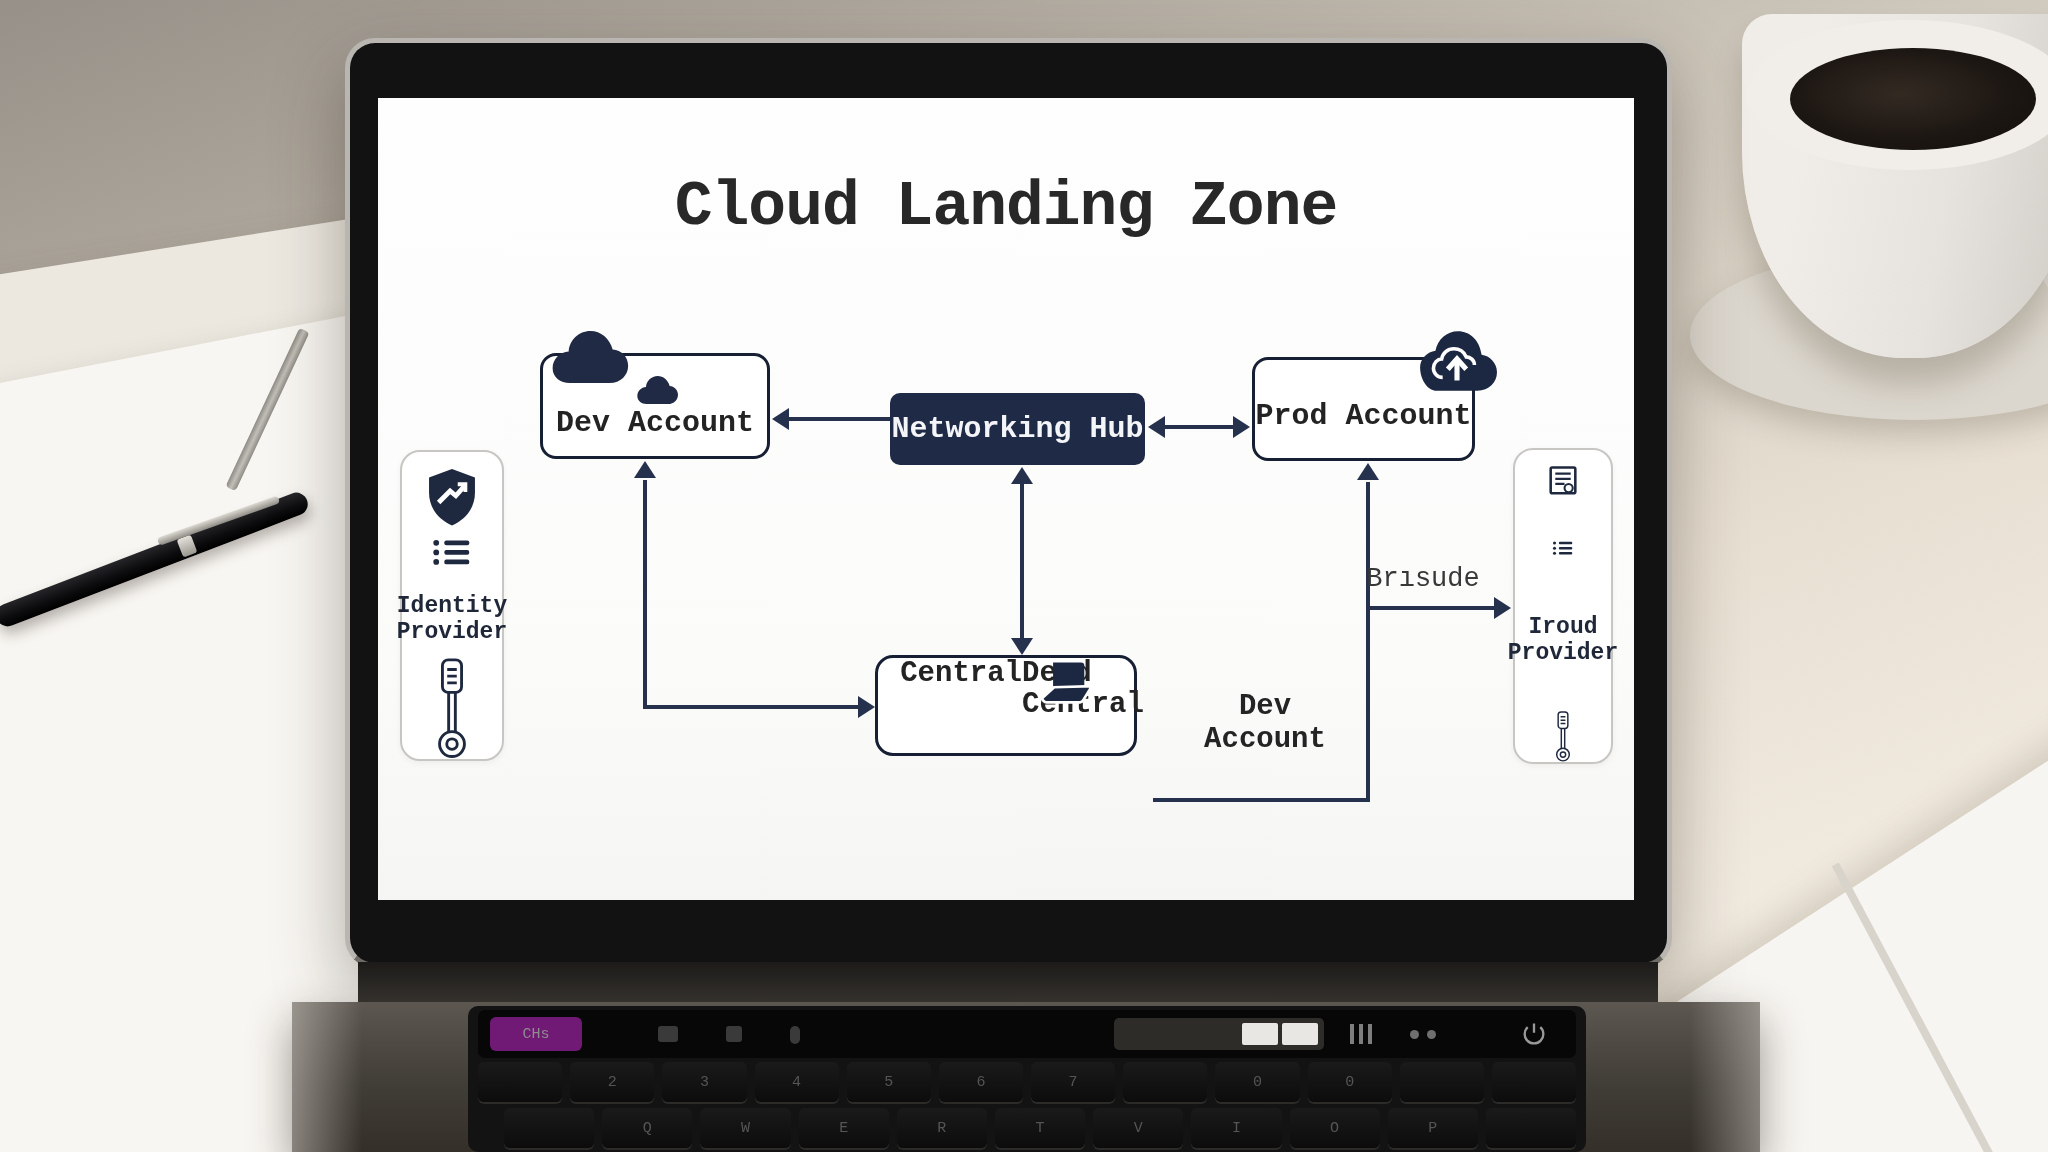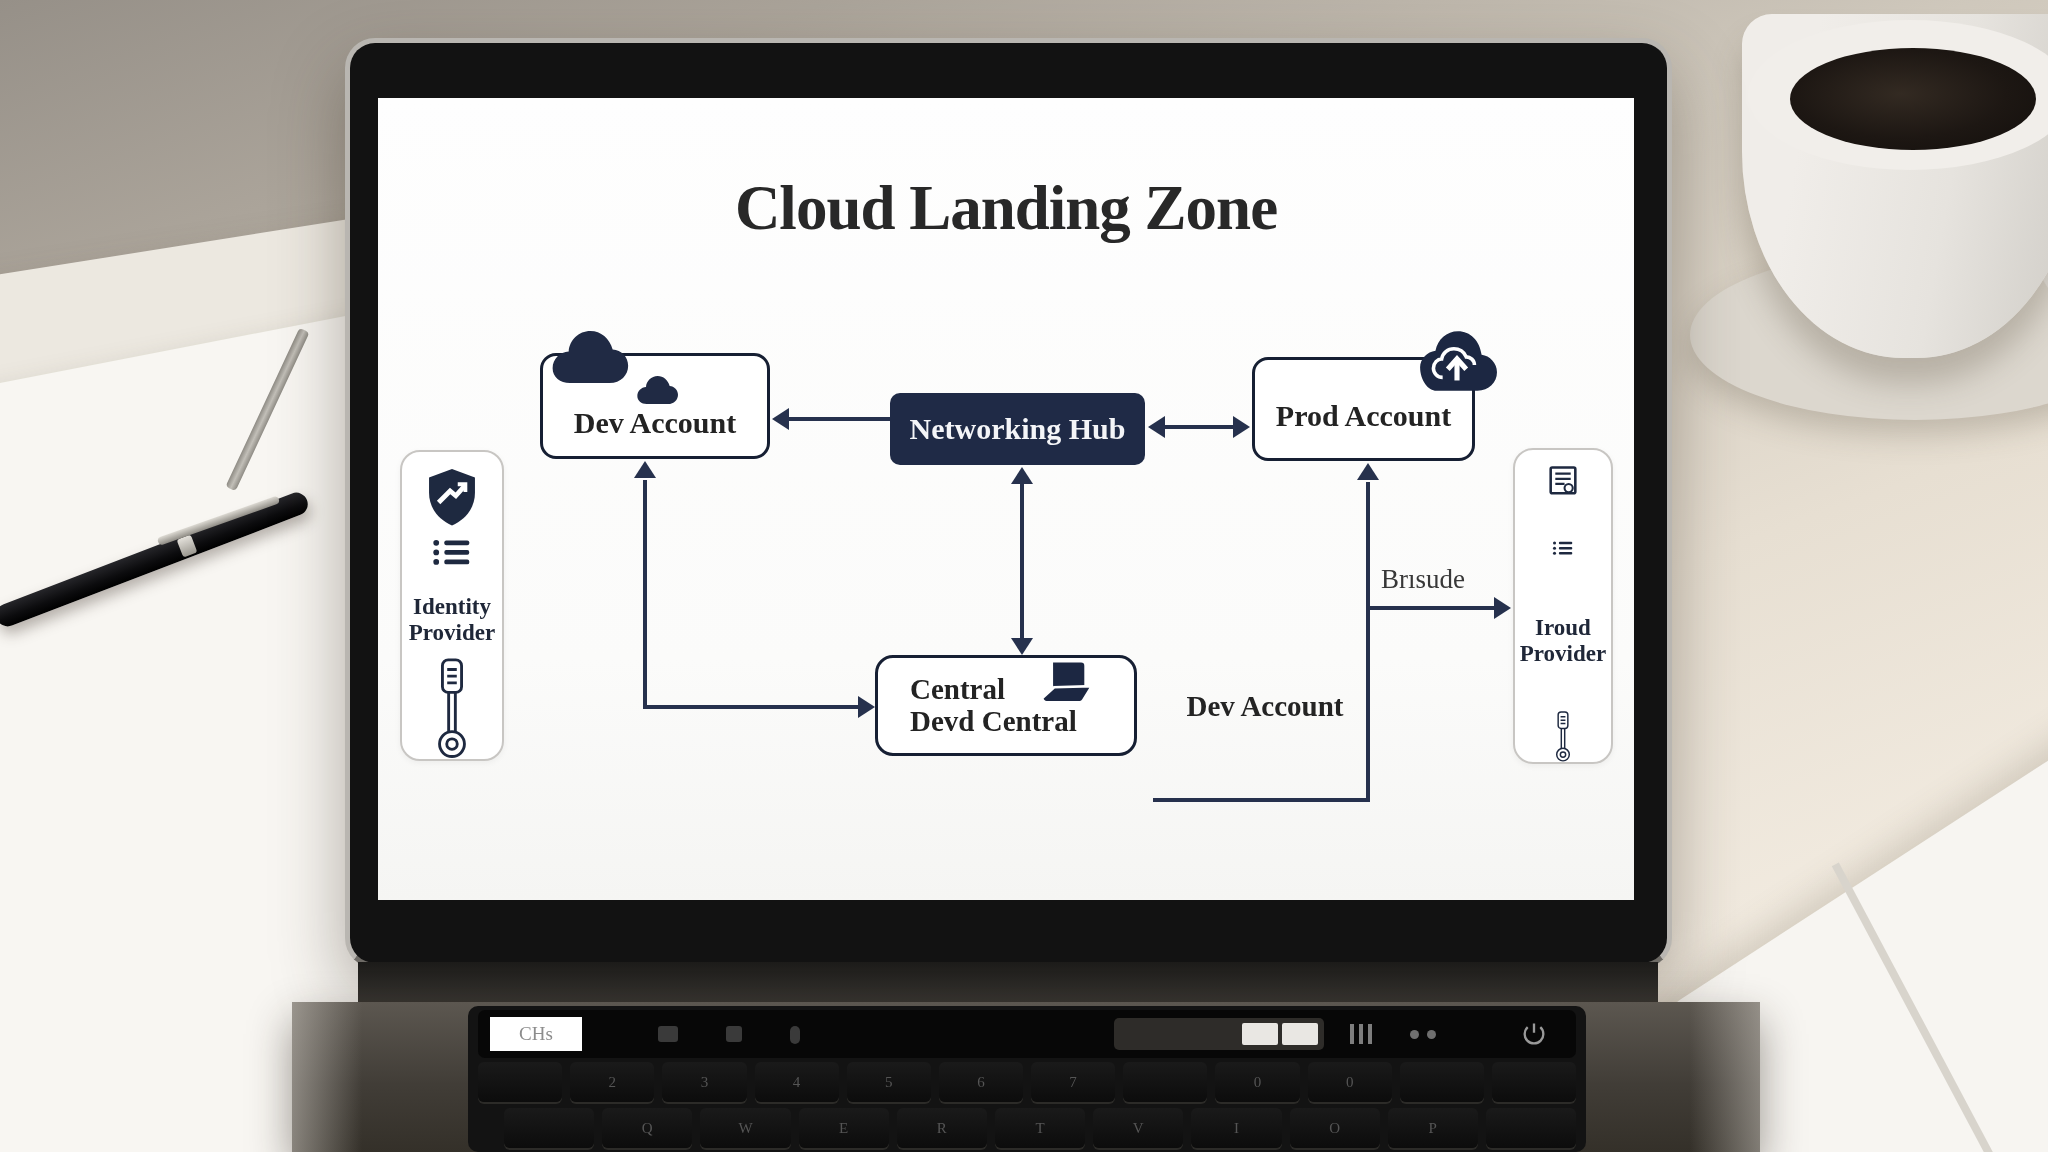--- a/index.html
+++ b/index.html
@@ -1,18 +1,18 @@
 <!DOCTYPE html>
 <html><head>
 <meta charset="utf-8">
 <style>
   html,body{margin:0;padding:0;background:#777;}
   *{box-sizing:border-box;}
   .scene{position:relative;width:2048px;height:1152px;overflow:hidden;
-    font-family:Liberation Serif, serif;
+    font-family:Liberation Mono, monospace;
     background:linear-gradient(160deg,#969088 0%,#aba49a 16%,#cfc8bc 38%,#e7dfd2 62%,#f1eadf 82%,#f4eee3 100%);}
   .abs{position:absolute;}
 
   
   .paper1{left:-90px;top:250px;width:560px;height:930px;background:#ece8e0;transform:rotate(-9deg);box-shadow:0 8px 30px rgba(90,80,60,.18);}
   .paper2{left:-140px;top:360px;width:600px;height:860px;background:#f8f6f2;transform:rotate(-11deg);box-shadow:0 10px 28px rgba(90,80,60,.22);}
   .pencil{left:262px;top:322px;width:11px;height:175px;background:linear-gradient(90deg,#8e8b84,#c2bfb8,#8e8b84);transform:rotate(25deg);border-radius:4px;}
   .pen{left:-14px;top:548px;width:332px;height:23px;background:linear-gradient(180deg,#26262a,#0c0c0e 60%,#000);border-radius:12px;transform:rotate(-21deg);box-shadow:0 8px 14px rgba(60,50,40,.35);}
   .pen-band{left:196px;top:2px;width:15px;height:19px;background:linear-gradient(180deg,#e4e1db,#9a978f);border-radius:3px;}
   .pen-clip{right:26px;top:-5px;width:128px;height:8px;background:linear-gradient(180deg,#dcd9d2,#8f8c85);border-radius:4px;transform:rotate(1.5deg);}
@@ -26,40 +26,40 @@
 
   
   .lid{left:345px;top:38px;width:1327px;height:930px;background:#121212;border:5px solid #b9b6b1;border-bottom-color:#6e6b66;border-radius:30px;box-shadow:0 30px 70px rgba(55,45,32,.38);}
   .screen{left:378px;top:98px;width:1256px;height:802px;background:linear-gradient(180deg,#fefefe 0%,#fbfbfa 70%,#f5f5f3 100%);}
   .hinge{left:358px;top:962px;width:1300px;height:46px;background:linear-gradient(180deg,#1c1b19,#3a3733);}
   .deck{left:292px;top:1002px;width:1468px;height:150px;background:linear-gradient(180deg,#5c5750,#413d37 55%,#343029);box-shadow:0 18px 40px rgba(40,32,22,.45);}
   .deck-edge-l{left:0;top:0;width:70px;height:150px;background:linear-gradient(90deg,rgba(205,200,192,.55),rgba(205,200,192,0));}
   .deck-edge-r{right:0;top:0;width:70px;height:150px;background:linear-gradient(270deg,rgba(205,200,192,.5),rgba(205,200,192,0));}
   .kb-well{left:176px;top:4px;width:1118px;height:146px;background:#131313;border-radius:10px;overflow:hidden;}
   .touchbar{left:10px;top:4px;width:1098px;height:48px;background:#070707;border-radius:7px;}
-  .tb-esc{left:12px;top:7px;width:92px;height:34px;background:#ffffff;border-radius:0;color:#8d8d8d;font-size:19px;display:flex;align-items:center;justify-content:center;}
+  .tb-esc{left:12px;top:7px;width:92px;height:34px;background:#701a75;border-radius:6px;color:#8d8d8d;font-size:15px;display:flex;align-items:center;justify-content:center;}
   .tb-ico{top:16px;width:20px;height:16px;background:#3a3a3a;border-radius:3px;}
   .tb-panel{left:636px;top:8px;width:210px;height:32px;background:#2e2c29;border-radius:5px;}
   .tb-block{top:5px;width:36px;height:22px;background:#e9e7e3;border-radius:2px;}
   .tb-bars{left:872px;top:14px;width:26px;height:20px;display:flex;gap:5px;}
   .tb-bars div{width:4px;height:20px;background:#7e7e7e;}
   .tb-dots{left:932px;top:18px;width:34px;height:12px;display:flex;gap:8px;align-items:center;}
   .tb-dots div{width:9px;height:9px;background:#6f6f6f;border-radius:50%;}
   .tb-power{left:1042px;top:10px;width:28px;height:28px;}
   .kb-row{position:absolute;left:10px;width:1098px;height:40px;display:flex;gap:8px;}
   .kb-key{flex:1;background:linear-gradient(180deg,#1a1a1a,#0c0c0c);border-radius:6px;color:#555;
     font-size:15px;display:flex;align-items:center;justify-content:center;box-shadow:0 2px 0 rgba(120,115,105,.25);}
 
   
   .title{left:0;top:74px;width:100%;text-align:center;font-size:63px;font-weight:700;letter-spacing:-1px;color:#282828;} 
   .box{border:3.5px solid #161f33;border-radius:16px;background:#fff;}
   .dev{left:162px;top:255px;width:230px;height:106px;display:flex;align-items:flex-end;justify-content:center;padding-bottom:16px;font-size:30px;font-weight:700;color:#232323;}
   .hub{left:512px;top:295px;width:255px;height:72px;background:#1f2a46;border-radius:10px;display:flex;align-items:center;justify-content:center;font-size:30px;font-weight:700;color:#f4f5f8;}
   .prod{left:874px;top:259px;width:223px;height:104px;display:flex;align-items:center;justify-content:center;padding-top:14px;font-size:30px;font-weight:700;color:#232323;}
-  .central{left:497px;top:557px;width:262px;height:101px;border-radius:18px;display:flex;flex-direction:column;justify-content:center;padding-left:32px;font-size:29px;font-weight:700;color:#232323;line-height:1.08;}
+  .central{left:497px;top:557px;width:262px;height:101px;border-radius:18px;display:flex;flex-direction:row;justify-content:center;padding-left:32px;font-size:29px;font-weight:700;color:#232323;line-height:1.08;}
   .sidecard{border:2.5px solid #c8c6c3;border-radius:20px;background:#fff;display:flex;flex-direction:column;align-items:center;padding-top:16px;box-shadow:0 2px 6px rgba(0,0,0,.05);}
   .cardL{left:22px;top:352px;width:104px;height:311px;}
   .cardR{left:1135px;top:350px;width:100px;height:316px;gap:32px;}
   .card-label{margin-top:28px;text-align:center;font-size:23px;font-weight:700;color:#1f2738;line-height:1.12;}
   .conn{background:#26314d;}
   .ah{width:0;height:0;border-style:solid;}
   .ah-left{border-width:11px 17px 11px 0;border-color:transparent #26314d transparent transparent;}
   .ah-right{border-width:11px 0 11px 17px;border-color:transparent transparent transparent #26314d;}
   .ah-up{border-width:0 11px 17px 11px;border-color:transparent transparent #26314d transparent;}
   .ah-down{border-width:17px 11px 0 11px;border-color:#26314d transparent transparent transparent;}

